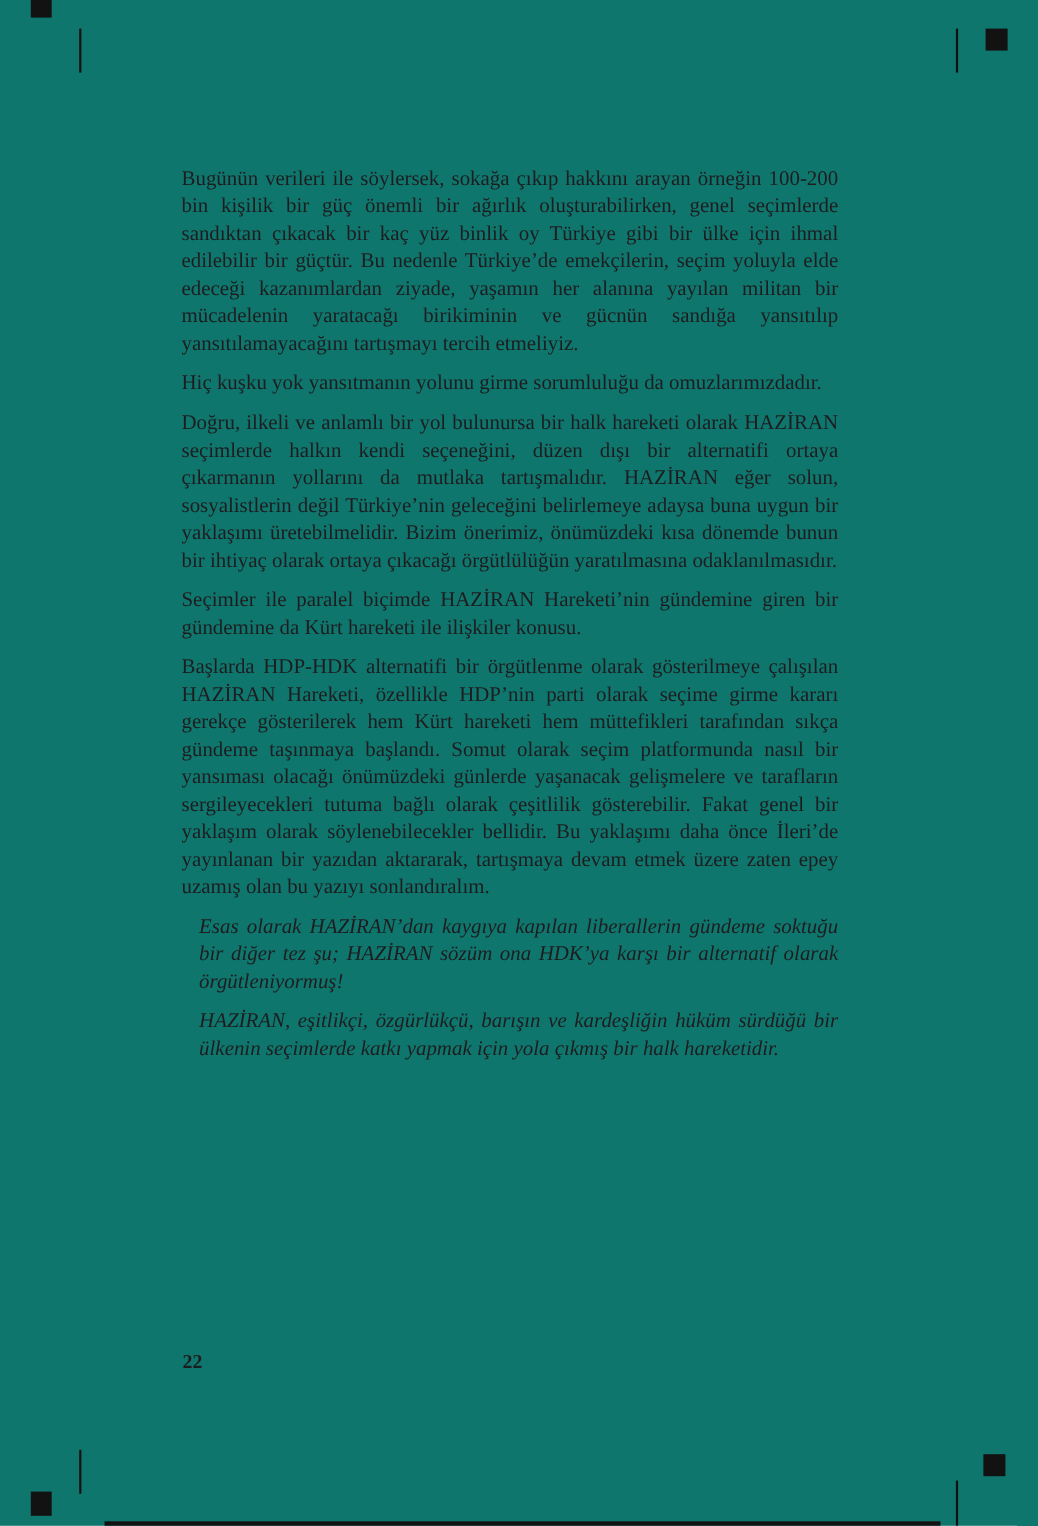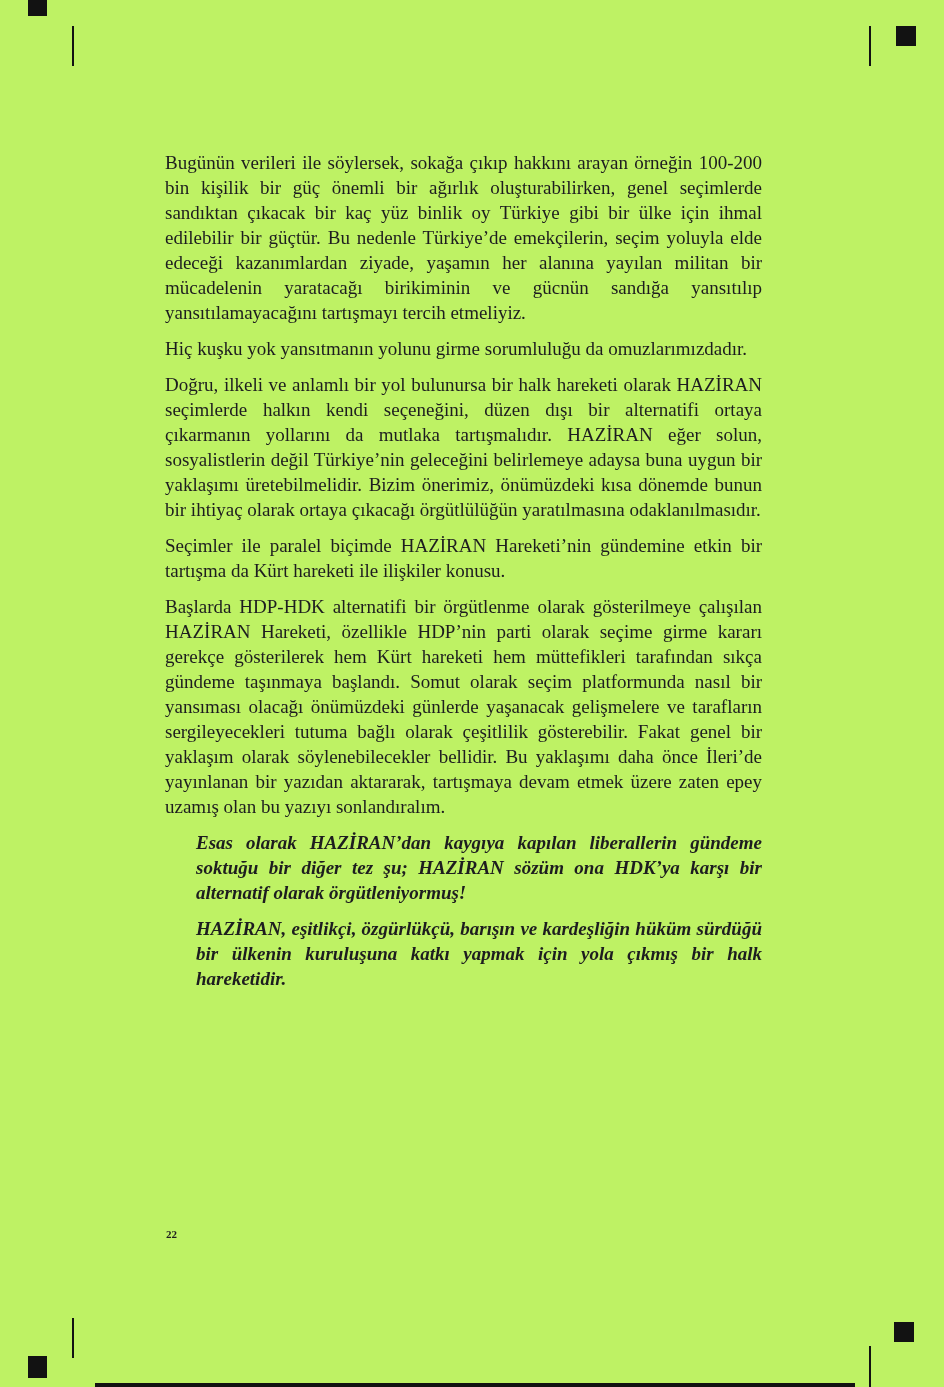--- a/index.html
+++ b/index.html
@@ -9,49 +9,48 @@
   body {
     width: 944px;
     height: 1387px;
     background: #ffffff;
     position: relative;
     overflow: hidden;
   }
   .page {
     position: absolute;
     inset: 0;
-    background: #bef264;
+    background: #0f766e;
   }
   .text-block {
     position: absolute;
     left: 165px;
     top: 150px;
     width: 597px;
     font-family: "Liberation Serif", "DejaVu Serif", serif;
     font-size: 19px;
     line-height: 25px;
     color: #1d1d1f;
     text-align: justify;
     hyphens: auto;
   }
   .text-block p {
     margin: 0 0 11px 0;
   }
   .text-block p.quote {
-    margin-left: 31px;
+    margin-left: 16px;
     font-style: italic;
-    font-weight: bold;
   }
   .page-number {
     position: absolute;
     left: 166px;
     top: 1228px;
     font-family: "Liberation Serif", "DejaVu Serif", serif;
     font-weight: bold;
-    font-size: 11px;
+    font-size: 18px;
     color: #1d1d1f;
   }
   .mark {
     position: absolute;
     background: #121212;
   }
 </style>
 </head>
 <body>
 
@@ -64,21 +63,21 @@
   <div class="mark" style="left:72px;top:1318px;width:2px;height:40px;"></div>
   <div class="mark" style="left:28px;top:1356px;width:19px;height:22px;"></div>
   <div class="mark" style="left:894px;top:1322px;width:20px;height:20px;"></div>
   <div class="mark" style="left:869px;top:1346px;width:2px;height:41px;"></div>
   <div class="mark" style="left:95px;top:1383px;width:760px;height:4px;"></div>
 
   <section class="text-block">
     <p>Bugünün verileri ile söylersek, sokağa çıkıp hakkını arayan örneğin 100-200 bin kişilik bir güç önemli bir ağırlık oluşturabilirken, genel seçimlerde sandıktan çıkacak bir kaç yüz binlik oy Türkiye gibi bir ülke için ihmal edilebilir bir güçtür. Bu nedenle Türkiye’de emekçilerin, seçim yoluyla elde edeceği kazanımlardan ziyade, yaşamın her alanına yayılan militan bir mücadelenin yaratacağı birikiminin ve gücnün sandığa yansıtılıp yansıtılamayacağını tartışmayı tercih etmeliyiz.</p>
     <p>Hiç kuşku yok yansıtmanın yolunu girme sorumluluğu da omuzlarımızdadır.</p>
     <p>Doğru, ilkeli ve anlamlı bir yol bulunursa bir halk hareketi olarak HAZİRAN seçimlerde halkın kendi seçeneğini, düzen dışı bir alternatifi ortaya çıkarmanın yollarını da mutlaka tartışmalıdır. HAZİRAN eğer solun, sosyalistlerin değil Türkiye’nin geleceğini belirlemeye adaysa buna uygun bir yaklaşımı üretebilmelidir. Bizim önerimiz, önümüzdeki kısa dönemde bunun bir ihtiyaç olarak ortaya çıkacağı örgütlülüğün yaratılmasına odaklanılmasıdır.</p>
-    <p>Seçimler ile paralel biçimde HAZİRAN Hareketi’nin gündemine etkin bir tartışma da Kürt hareketi ile ilişkiler konusu.</p>
+    <p>Seçimler ile paralel biçimde HAZİRAN Hareketi’nin gündemine giren bir gündemine da Kürt hareketi ile ilişkiler konusu.</p>
     <p>Başlarda HDP-HDK alternatifi bir örgütlenme olarak gösterilmeye çalışılan HAZİRAN Hareketi, özellikle HDP’nin parti olarak seçime girme kararı gerekçe gösterilerek hem Kürt hareketi hem müttefikleri tarafından sıkça gündeme taşınmaya başlandı. Somut olarak seçim platformunda nasıl bir yansıması olacağı önümüzdeki günlerde yaşanacak gelişmelere ve tarafların sergileyecekleri tutuma bağlı olarak çeşitlilik gösterebilir. Fakat genel bir yaklaşım olarak söylenebilecekler bellidir. Bu yaklaşımı daha önce İleri’de yayınlanan bir yazıdan aktararak, tartışmaya devam etmek üzere zaten epey uzamış olan bu yazıyı sonlandıralım.</p>
     <p class="quote">Esas olarak HAZİRAN’dan kaygıya kapılan liberallerin gündeme soktuğu bir diğer tez şu; HAZİRAN sözüm ona HDK’ya karşı bir alternatif olarak örgütleniyormuş!</p>
-    <p class="quote">HAZİRAN, eşitlikçi, özgürlükçü, barışın ve kardeşliğin hüküm sürdüğü bir ülkenin kuruluşuna katkı yapmak için yola çıkmış bir halk hareketidir.</p>
+    <p class="quote">HAZİRAN, eşitlikçi, özgürlükçü, barışın ve kardeşliğin hüküm sürdüğü bir ülkenin seçimlerde katkı yapmak için yola çıkmış bir halk hareketidir.</p>
   </section>
 
   <div class="page-number">22</div>
 
 </div>
 
 </body></html>

